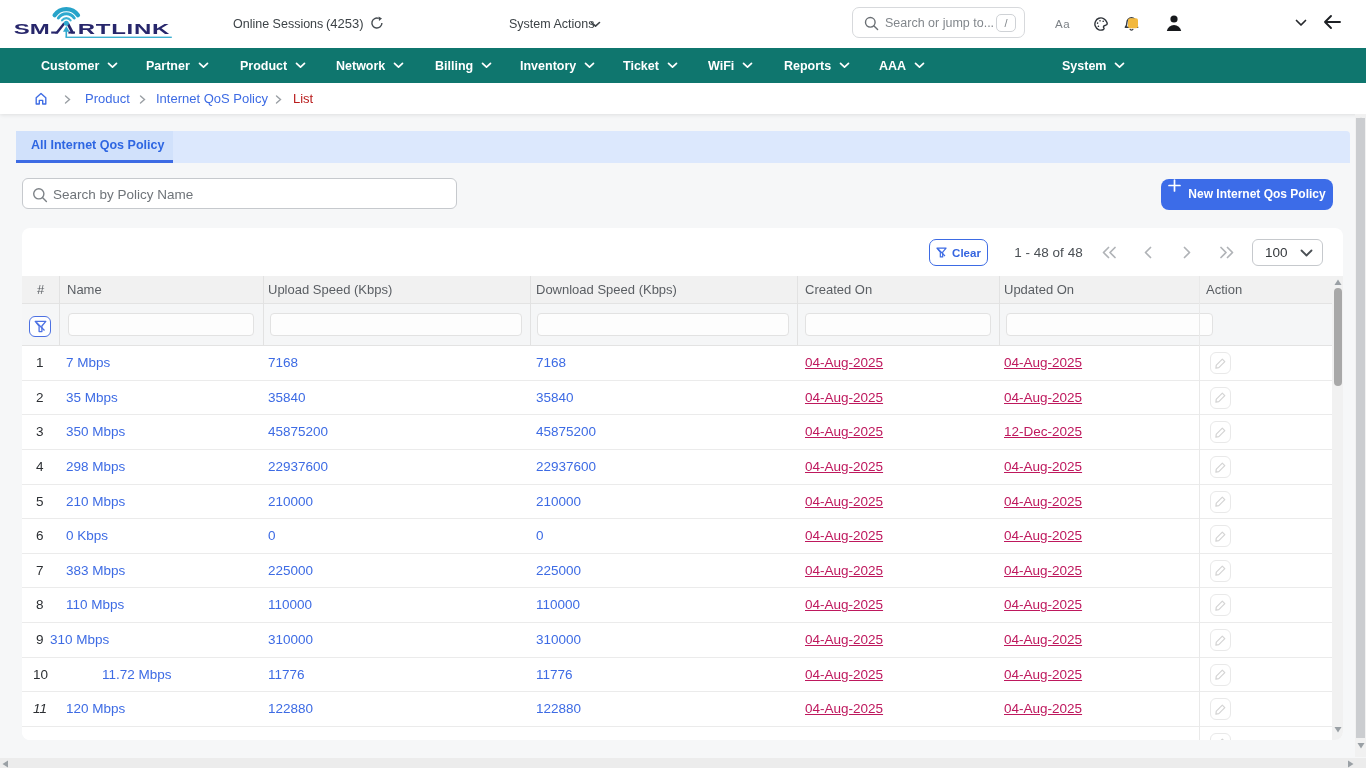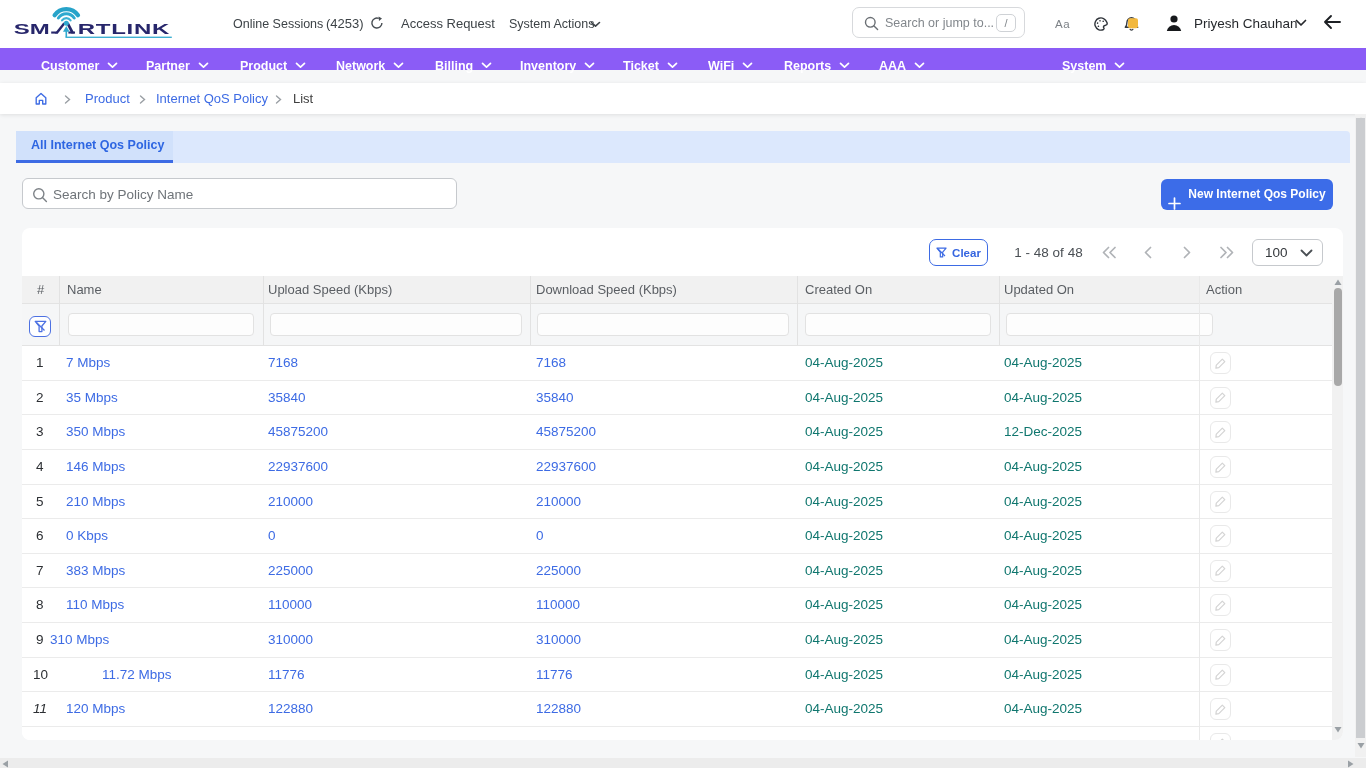--- a/index.html
+++ b/index.html
@@ -8,21 +8,21 @@
 .abs { position:absolute; }
 
 
 .hdr { position:absolute; left:0; top:0; width:1366px; height:48px; background:#ffffff; z-index:5; }
 .hlink { position:absolute; top:0; height:48px; line-height:48px; font-size:14px; color:#3d4347; white-space:nowrap; }
 .srchbox { position:absolute; left:852px; top:7px; width:173px; height:31px; border:1px solid #d7d9dc; border-radius:7px; background:#fff; }
 .srchbox .ph { position:absolute; left:32px; top:8px; font-size:13px; color:#82878c; }
 .slash { position:absolute; right:8px; top:6px; width:20px; height:18px; border:1px solid #cfd2d6; border-radius:5px; font-size:11px; color:#82878c; text-align:center; line-height:16px; }
 
 
-.nav { position:absolute; left:0; top:48px; width:1366px; height:22px; background:#8b5cf6; z-index:5; }
+.nav { position:absolute; left:0; top:48px; width:1366px; height:35px; background:#0f766e; z-index:5; }
 .nitem { position:absolute; top:0; height:35px; display:flex; align-items:center; gap:8px; color:#fff; font-size:12.5px; font-weight:bold; }
 
 
 .crumb { position:absolute; left:0; top:83px; width:1366px; height:31px; background:#fff; box-shadow:0 1px 4px rgba(0,0,0,0.10); z-index:4; }
 .crumb .bc { position:absolute; top:0; height:31px; line-height:31px; font-size:13px; white-space:nowrap; }
 .bluetxt { color:#3d6be4; }
 
 
 .tabstrip { position:absolute; left:16px; top:131px; width:1334px; height:32px; background:#dce8fd; border-radius:4px 4px 0 0; }
 .tabactive { position:absolute; left:0; top:0; width:157px; height:32px; background:#d1e1fb; border-bottom:3px solid #3d6be4; color:#2e66e2; font-size:12.5px; font-weight:bold; line-height:29px; padding-left:15px; }
@@ -41,21 +41,21 @@
 
 
 .thead { position:absolute; left:0; top:48px; width:1310px; height:28px; background:#f1f1f1; border-bottom:1px solid #e3e3e3; }
 .th { position:absolute; top:0; height:28px; line-height:28px; font-size:13px; color:#5a5e63; }
 .tfilter { position:absolute; left:0; top:76px; width:1310px; height:42.2px; background:#f5f6f7; border-bottom:1px solid #e3e3e3; }
 .fin { position:absolute; top:9px; height:23px; background:#fdfdfd; border:1px solid #e2e2e2; border-radius:4px; }
 .fbtn { position:absolute; left:7px; top:11.5px; width:22px; height:21.5px; border:1.5px solid #4d71e2; border-radius:6px; background:#fff; display:flex; align-items:center; justify-content:center; }
 .trow { position:absolute; left:0; width:1310px; height:34.6px; border-bottom:1px solid #ebebeb; background:#fff; }
 .td { position:absolute; top:0; height:34.6px; line-height:34.6px; font-size:13.5px; white-space:nowrap; }
 .tlink { color:#3d6be4; }
-.tdark { color:#0f766e; }
+.tdark { color:#be185d;text-decoration:underline; }
 .tnum { color:#2c2f33; }
 .editbtn { position:absolute; left:1188px; top:6px; width:21px; height:22px; border:1px solid #e9e9e9; border-radius:6px; background:#fff; display:flex; align-items:center; justify-content:center; }
 .pincol { position:absolute; left:1177px; top:48px; width:1px; height:464px; background:#e9e9e9; }
 
 
 .isb { position:absolute; left:1310px; top:48px; width:11px; height:464px; background:#f1f1f1; }
 .isb .thumb { position:absolute; left:1.5px; top:12px; width:8px; height:98px; background:#a8a8a8; border-radius:4px; }
 
 
 .vsb { position:absolute; left:1355px; top:114px; width:11px; height:643px; background:#f1f1f1; z-index:6; }
@@ -80,21 +80,20 @@
     <path d="M56.3 26.1 L59.6 31.7 L53 31.7 Z" fill="#2fa9cf"></path>
     <rect x="55.5" y="31" width="1.6" height="6.2" fill="#2fa9cf"></rect>
     <rect x="55.5" y="36.6" width="106.3" height="1.4" fill="#3fb0d2"></rect>
   </svg>
   <span class="hlink" style="left:233px; font-size:12.5px;">Online Sessions</span>
   <span class="hlink" style="left:326px; font-size:13px;">(4253)</span>
   <svg class="abs" style="left:370px; top:16px;" width="14" height="14" viewBox="0 0 14 14">
     <path d="M11.9 7 A 5 5 0 1 1 8.8 2.4" stroke="#474d52" stroke-width="1.4" fill="none"></path>
     <path d="M8.6 0.6 L12 2.5 L9 5 Z" fill="#474d52"></path>
   </svg>
-  <span class="hlink" style="left:401px; font-size:13px;">Access Request</span>
   <span class="hlink" style="left:509px; font-size:12.5px;">System Actions</span>
   <svg class="abs" style="left:590px; top:21px;" width="11" height="7" viewBox="0 0 11 7">
       <path d="M1.5 1.5 L5.5 5.2 L9.5 1.5" stroke="#3d4347" stroke-width="1.6" fill="none" stroke-linecap="round" stroke-linejoin="round"></path>
     </svg>
 
   <div class="srchbox">
     <svg class="abs" style="left:11px; top:8px;" width="15" height="15" viewBox="0 0 15 15">
         <circle cx="6.3" cy="6.3" r="4.8" stroke="#6a6f74" stroke-width="1.4" fill="none"></circle>
         <line x1="10" y1="10" x2="13.6" y2="13.6" stroke="#6a6f74" stroke-width="1.4" stroke-linecap="round"></line>
       </svg>
@@ -113,21 +112,20 @@
   </svg>
   <svg class="abs" style="left:1124px; top:16px;" width="15" height="15" viewBox="0 0 15 15">
     <path d="M7.5 1.8 a 4.6 4.6 0 0 1 4.6 4.6 c 0 2.6 0.7 4 1.6 4.9 l -12.4 0 c 0.9 -0.9 1.6 -2.3 1.6 -4.9 a 4.6 4.6 0 0 1 4.6 -4.6 Z" stroke="#343a40" stroke-width="1.4" fill="none" stroke-linejoin="round"></path>
     <path d="M5.9 12.9 a 1.7 1.7 0 0 0 3.2 0" stroke="#343a40" stroke-width="1.3" fill="none"></path>
     <rect x="4" y="2.3" width="10" height="10" rx="2" fill="#f2b83d"></rect>
   </svg>
   <svg class="abs" style="left:1164px; top:13px;" width="20" height="20" viewBox="0 0 20 20">
     <circle cx="10" cy="6" r="3.6" fill="#17191c"></circle>
     <path d="M2.8 18 a 7.3 7.3 0 0 1 14.4 0 Z" fill="#17191c"></path>
   </svg>
-  <span class="hlink" style="left:1194px; font-size:13.5px; color:#26292d;">Priyesh Chauhan</span>
   <svg class="abs" style="left:1295px; top:19px;" width="12" height="8" viewBox="0 0 12 8">
       <path d="M1.5 1.5 L6 6 L10.5 1.5" stroke="#26292d" stroke-width="1.7" fill="none" stroke-linecap="round" stroke-linejoin="round"></path>
     </svg>
   <svg class="abs" style="left:1322px; top:13px;" width="20" height="18" viewBox="0 0 20 18">
     <path d="M18 9 L3 9 M9 3 L3 9 L9 15" stroke="#1d2024" stroke-width="1.9" fill="none" stroke-linecap="round" stroke-linejoin="round"></path>
   </svg>
 </div>
 
 <div class="nav" id="nav">
     <span class="nitem" style="left:41px;">Customer<svg width="11" height="7" viewBox="0 0 11 7">
@@ -176,35 +174,35 @@
       <path d="M1.5 1 L5.5 4.5 L1.5 8" stroke="#9a9fa4" stroke-width="1.4" fill="none" stroke-linecap="round"></path>
     </svg>
   <span class="bc bluetxt" style="left:85px;">Product</span>
   <svg class="abs" style="left:139px; top:12px;" width="7" height="9" viewBox="0 0 7 9">
       <path d="M1.5 1 L5.5 4.5 L1.5 8" stroke="#9a9fa4" stroke-width="1.4" fill="none" stroke-linecap="round"></path>
     </svg>
   <span class="bc bluetxt" style="left:156px;">Internet QoS Policy</span>
   <svg class="abs" style="left:275px; top:12px;" width="7" height="9" viewBox="0 0 7 9">
       <path d="M1.5 1 L5.5 4.5 L1.5 8" stroke="#9a9fa4" stroke-width="1.4" fill="none" stroke-linecap="round"></path>
     </svg>
-  <span class="bc" style="left:293px; color:#404040;text-align:right;">List</span>
+  <span class="bc" style="left:293px; color:#b91c1c;text-align:right;">List</span>
 </div>
 
 <div class="tabstrip">
     <div class="tabactive">All Internet Qos Policy</div>
   </div>
 
 <div class="psearch">
   <svg class="abs" style="left:9px; top:8px;" width="16" height="16" viewBox="0 0 16 16">
       <circle cx="6.8" cy="6.8" r="5.1" stroke="#7d8287" stroke-width="1.4" fill="none"></circle>
       <line x1="10.7" y1="10.7" x2="14.4" y2="14.4" stroke="#7d8287" stroke-width="1.4" stroke-linecap="round"></line>
     </svg>
   <span class="ph">Search by Policy Name</span>
 </div>
-<div class="newbtn" style="display:flex; align-items:flex-end; justify-content:center; gap:7px; font-size:12px;">
+<div class="newbtn" style="display:flex; align-items:flex-start; justify-content:center; gap:7px; font-size:12px;border-radius:8px;">
     <svg width="13" height="13" viewBox="0 0 13 13">
       <path d="M6.5 1 V12 M1 6.5 H12" stroke="#fff" stroke-width="1.7" stroke-linecap="round"></path>
     </svg>
     <span>New Internet Qos Policy</span>
   </div>
 
 <div class="card" id="card">
   <div class="clearbtn">
     <svg width="11" height="11" viewBox="0 0 12 12">
         <path d="M1 1.2 L11 1.2 L7.3 5.5 L7.3 10.8 L4.7 10.8 L4.7 5.5 Z" stroke="#3d6be4" stroke-width="1.3" fill="none" stroke-linejoin="round"></path>
@@ -299,21 +297,21 @@
     <span class="td tdark" style="left:783px;">04-Aug-2025</span>
     <span class="td tdark" style="left:982px;">12-Dec-2025</span>
     <div class="editbtn">
           <svg width="13" height="13" viewBox="0 0 13 13">
             <path d="M8.3 2.2 L10.8 4.7 L4.8 10.7 L1.9 11.1 L2.3 8.2 Z" stroke="#d4d4d4" stroke-width="1.2" fill="none" stroke-linejoin="round"></path>
           </svg>
         </div>
   </div>
       <div class="trow" style="top:222px;">
     <span class="td tnum" style="left:14px;">4</span>
-    <span class="td tlink" style="left:44px;">146 Mbps</span>
+    <span class="td tlink" style="left:44px;">298 Mbps</span>
     <span class="td tlink" style="left:246px;">22937600</span>
     <span class="td tlink" style="left:514px;">22937600</span>
     <span class="td tdark" style="left:783px;">04-Aug-2025</span>
     <span class="td tdark" style="left:982px;">04-Aug-2025</span>
     <div class="editbtn">
           <svg width="13" height="13" viewBox="0 0 13 13">
             <path d="M8.3 2.2 L10.8 4.7 L4.8 10.7 L1.9 11.1 L2.3 8.2 Z" stroke="#d4d4d4" stroke-width="1.2" fill="none" stroke-linejoin="round"></path>
           </svg>
         </div>
   </div>

